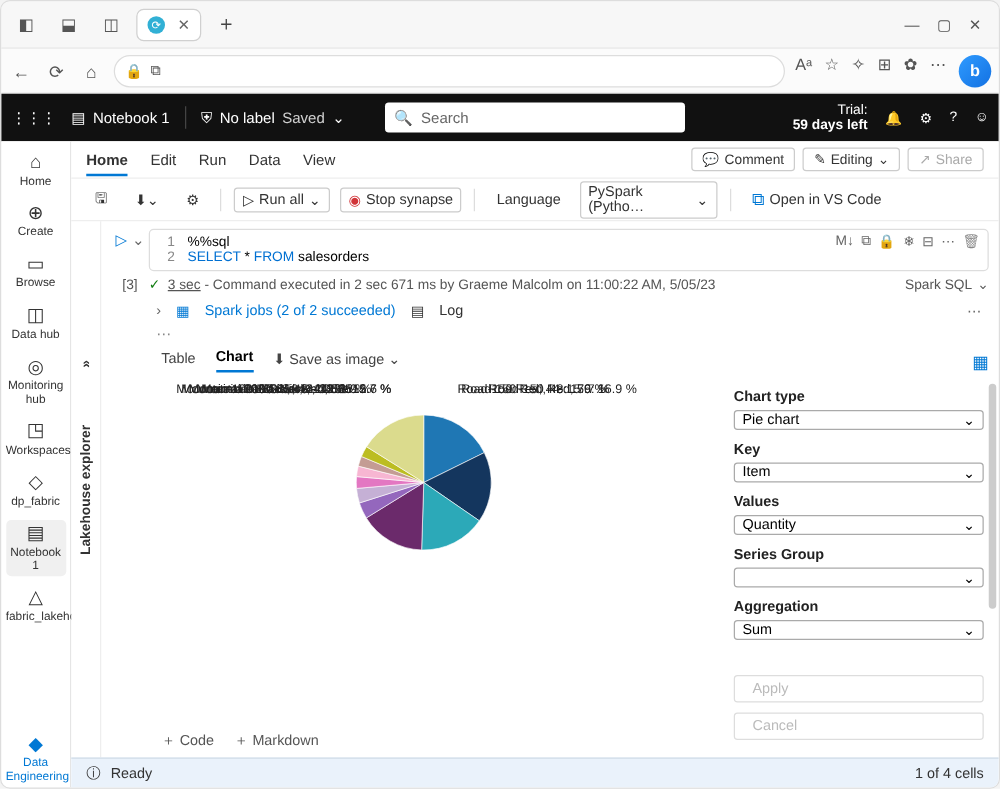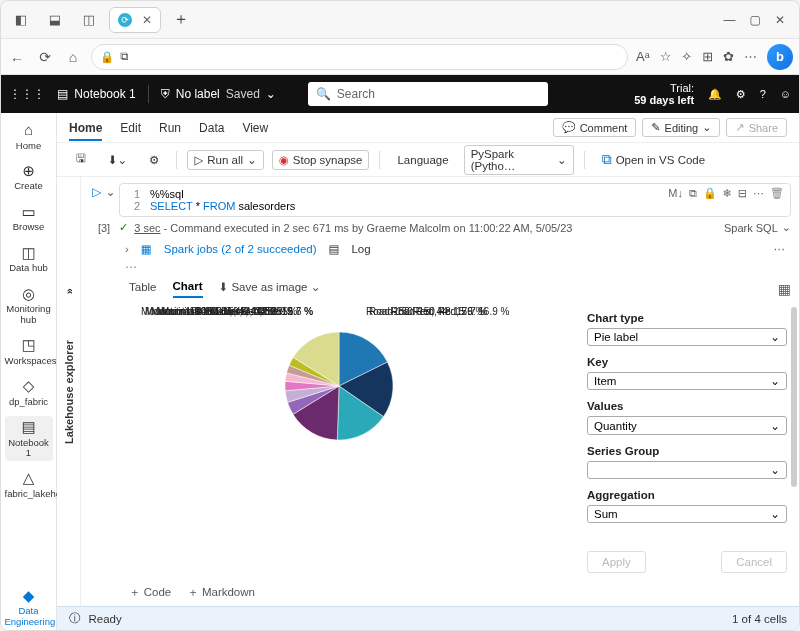--- a/index.html
+++ b/index.html
@@ -8,21 +8,21 @@
 .titlebar .icn { width: 28px; text-align: center; color: #555; font-size: 13px; }
 .tab { display: flex; align-items: center; gap: 6px; background: #fff; border: 1px solid #d0d0d0; border-radius: 6px; padding: 4px 8px; font-size: 11.5px; height: 26px; }
 .tab .dot { width: 14px; height: 14px; border-radius: 50%; background: #31b0d5; color: #fff; display: flex; align-items: center; justify-content: center; font-size: 9px; }
 .tab .x { color: #666; font-size: 12px; margin-left: 4px; }
 .newtab { color: #444; font-size: 16px; padding: 0 6px; }
 .winbtns { margin-left: auto; display: flex; gap: 14px; color: #555; font-size: 12px; padding-right: 8px; }
 .addressbar { height: 36px; background: #fbfbfb; display: flex; align-items: center; padding: 0 6px; gap: 8px; border-bottom: 1px solid #e5e5e5; }
 .addressbar .nav { width: 20px; text-align: center; color: #555; font-size: 14px; }
 .urlbox { flex: 1; display: flex; align-items: center; background: #fff; border: 1px solid #ddd; border-radius: 14px; height: 26px; padding: 0 8px; gap: 6px; color: #555; font-size: 11.5px; overflow: hidden; }
 .urlbox .url { flex: 1; white-space: nowrap; overflow: hidden; text-overflow: ellipsis; }
-.ricons { display: flex; gap: 10px; color: #555; font-size: 13px; align-items: center; }
+.ricons { display: flex; gap: 10px; color: #555; font-size: 13px; align-items: flex-start; }
 .bing { width: 26px; height: 26px; border-radius: 50%; background: linear-gradient(135deg,#2f9bff,#1371e2); display: flex; align-items: center; justify-content: center; color: #fff; font-weight: bold; font-size: 13px; }
 .blackbar { height: 38px; background: #111; color: #fff; display: flex; align-items: center; padding: 0 8px; gap: 12px; font-size: 12px; }
 .blackbar .nbk { display: flex; align-items: center; gap: 6px; }
 .blackbar .sep { width: 1px; height: 18px; background: #444; }
 .searchbox { flex: 0 0 240px; background: #fff; height: 24px; border-radius: 3px; display: flex; align-items: center; padding: 0 8px; gap: 6px; color: #666; margin-left: 20px; }
 .blackbar .right { margin-left: auto; display: flex; align-items: center; gap: 14px; font-size: 11px; }
 .trial { text-align: right; line-height: 1.1; }
 .mainrow { flex: 1; display: flex; min-height: 0; }
 .leftrail { width: 56px; background: #fff; border-right: 1px solid #e5e5e5; display: flex; flex-direction: column; align-items: center; padding-top: 6px; gap: 6px; }
 .railitem { width: 48px; text-align: center; font-size: 9.5px; color: #333; padding: 3px 0; border-radius: 4px; line-height: 1.1; }
@@ -58,21 +58,21 @@
 .sparkjobs .more { position: absolute; right: 14px; color: #666; }
 .viztabs { display: flex; align-items: center; gap: 16px; padding: 6px 8px 0 48px; font-size: 11.5px; }
 .viztabs .vt { color: #444; padding-bottom: 4px; }
 .viztabs .vt.active { color: #000; font-weight: 600; border-bottom: 2px solid #0078d4; }
 .viztabs .vtr { margin-left: auto; color: #0078d4; font-size: 14px; }
 .chartarea { flex: 1; display: flex; padding: 8px 12px 8px 48px; gap: 12px; min-height: 0; }
 .chartleft { flex: 1; position: relative; }
 .chartpanel { width: 200px; display: flex; flex-direction: column; gap: 4px; font-size: 11.5px; }
 .chartpanel label { font-weight: 600; color: #222; margin-top: 6px; }
 .sel { border: 1px solid #aaa; border-radius: 3px; height: 24px; display: flex; align-items: center; padding: 0 6px; justify-content: space-between; background: #fff; font-size: 11.5px; }
-.panelbtns { display: flex; gap: 8px; margin-top: 24px; justify-content: space-between; }
+.panelbtns { display: flex; gap: 8px; margin-top: 24px; justify-content: flex-start; flex-direction: column; }
 .panelbtns .pb { border: 1px solid #ddd; color: #bbb; padding: 4px 14px; border-radius: 3px; font-size: 11.5px; }
 .addcells { display: flex; gap: 16px; padding: 4px 8px 6px 48px; font-size: 11.5px; color: #555; }
 .status { height: 24px; background: #eaf2fb; border-top: 1px solid #d0dce8; display: flex; align-items: center; padding: 0 12px; font-size: 11.5px; color: #333; gap: 8px; }
 .status .right { margin-left: auto; }
 .scrollbar { position: absolute; right: 2px; top: 130px; width: 6px; height: 180px; background: #ccc; border-radius: 3px; }
 
 .pie-wrap { position: absolute; left: 150px; top: 20px; width: 120px; height: 120px; }
 .lbl { position: absolute; font-size: 10px; color: #222; white-space: nowrap; }
 </style>
 </head>
@@ -288,21 +288,21 @@
             <span class="lbl" style="left:54px;top:121;text-align:right;width:130px">Road-150 Red, 52: 15.7 %</span>
             <span class="lbl" style="left:32px;top:105;text-align:right;width:130px">Mountain-100 Silver, 38: 3.9 %</span>
             <span class="lbl" style="left:28px;top:89;text-align:right;width:130px">Mountain-100 Black, 44: 3.5 %</span>
             <span class="lbl" style="left:22px;top:73;text-align:right;width:130px">Mountain-100 Silver, 44: 2.8 %</span>
             <span class="lbl" style="left:16px;top:57;text-align:right;width:130px">Mountain-100 Black, 42: 2.5 %</span>
             <span class="lbl" style="left:12px;top:41;text-align:right;width:130px">Mountain-100 Black, 48: 2.4 %</span>
           </div>
           <div class="chartpanel">
             <label>Chart type</label>
             <div class="sel">
-                <span>Pie label</span>
+                <span>Pie chart</span>
                 <span>⌄</span>
               </div>
             <label>Key</label>
             <div class="sel">
                 <span>Item</span>
                 <span>⌄</span>
               </div>
             <label>Values</label>
             <div class="sel">
                 <span>Quantity</span>

